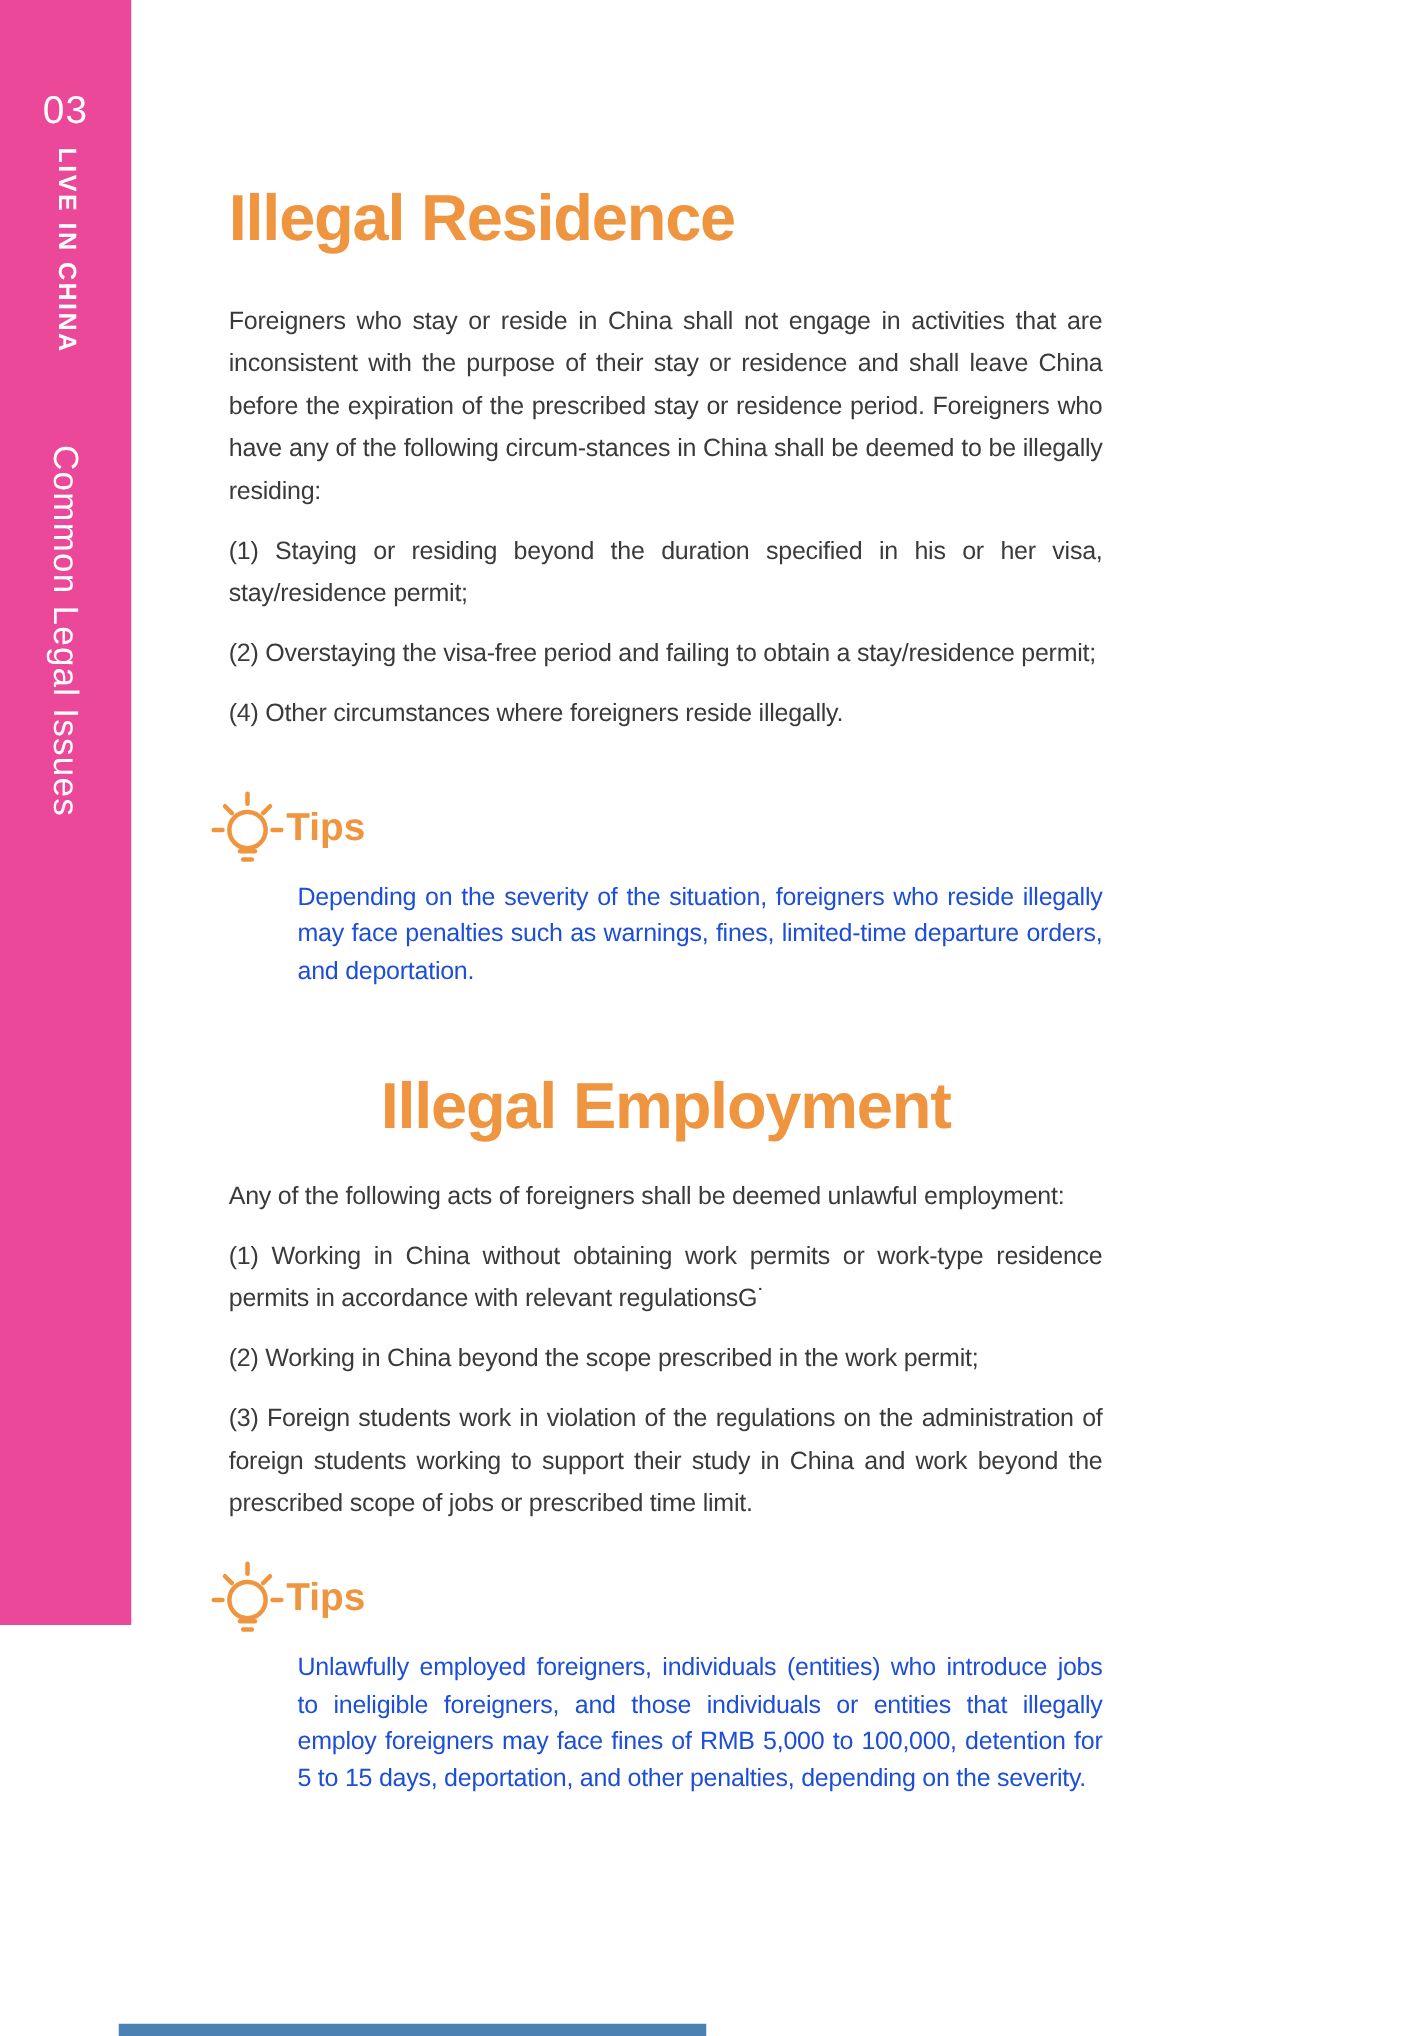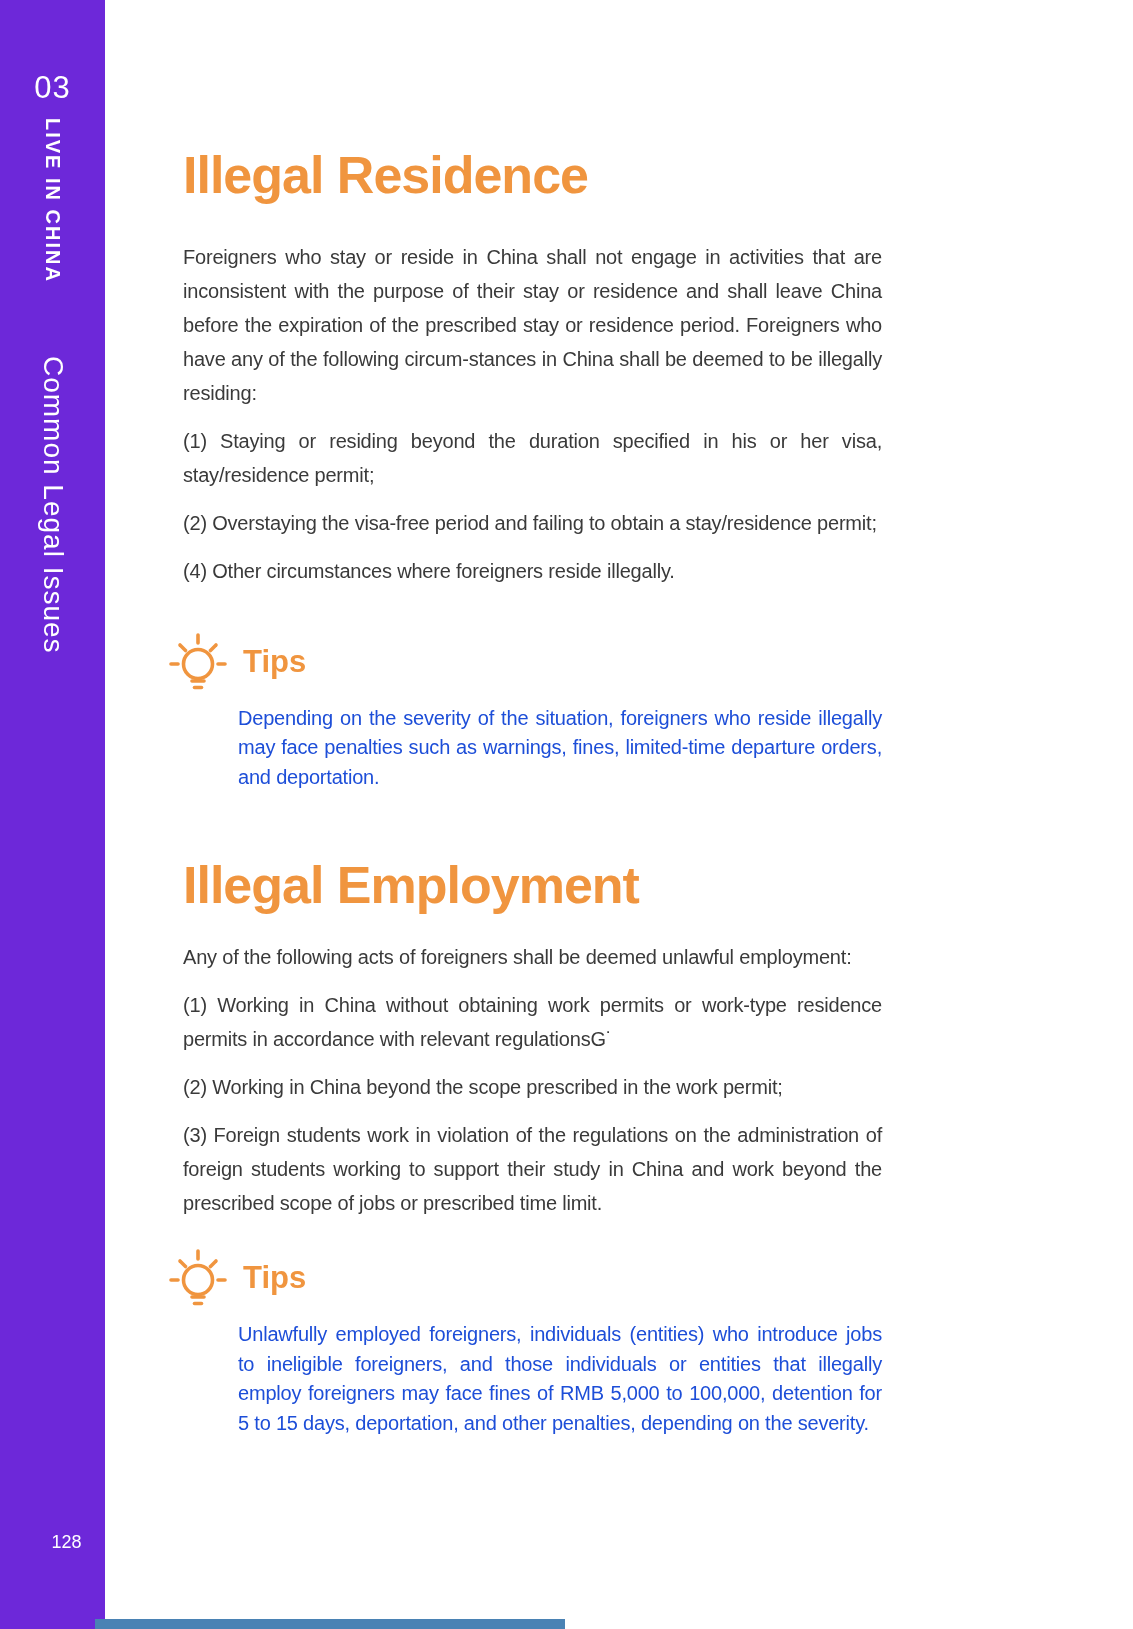--- a/index.html
+++ b/index.html
@@ -8,22 +8,22 @@
     width: 1133px; height: 1629px;
     position: relative;
     font-family: "Liberation Sans", sans-serif;
     color: #3a3a3a;
     overflow: hidden;
   }
 
   
   .sidebar {
     position: absolute; left: 0; top: 0;
-    width: 105px; height: 1629px;
-    background: #6d28d9;
+    width: 105px; height: 1300px;
+    background: #ec4899;
   }
   .chapter-number {
     position: absolute; top: 70px; left: 0; width: 105px;
     text-align: center; color: #ffffff;
     font-size: 31px; font-weight: 400; letter-spacing: 1px;
   }
   .vtext {
     position: absolute; left: 50%;
     transform: translateX(-50%);
     writing-mode: vertical-rl; text-orientation: mixed;
@@ -46,33 +46,33 @@
   .main {
     position: absolute; left: 0; top: 0;
     width: 1003px;
     padding: 0 121px 0 183px;
   }
   h1.sec-title {
     color: #F0953F; font-size: 52px; font-weight: 700;
     letter-spacing: -1px; line-height: 1.15;
   }
   .t1 { margin-top: 146px; }
-  .t2 { margin-top: 64px; }
+  .t2 { margin-top: 64px; text-align: center; }
   p.body, p.item {
     font-size: 20px; line-height: 34px; letter-spacing: -0.2px;
     text-align: justify;
   }
   p.intro { margin-top: 34px; }
   .sec1 p.item:nth-of-type(1) { margin-top: 16px; }
   p.item { margin-top: 14px; }
   .single { text-align: left; }
 
   
   .tips-header {
-    display: flex; align-items: center; gap: 14px;
+    display: flex; align-items: center; 
     margin-left: -16px;
   }
   .tips-h1 { margin-top: 40px; }
   .tips-h2 { margin-top: 24px; }
   .bulb { width: 62px; height: 68px; flex: 0 0 auto; }
   .tips-label {
     color: #F0953F; font-size: 31px; font-weight: 700; letter-spacing: 0;
   }
   p.tips-text {
     margin-left: 55px;

